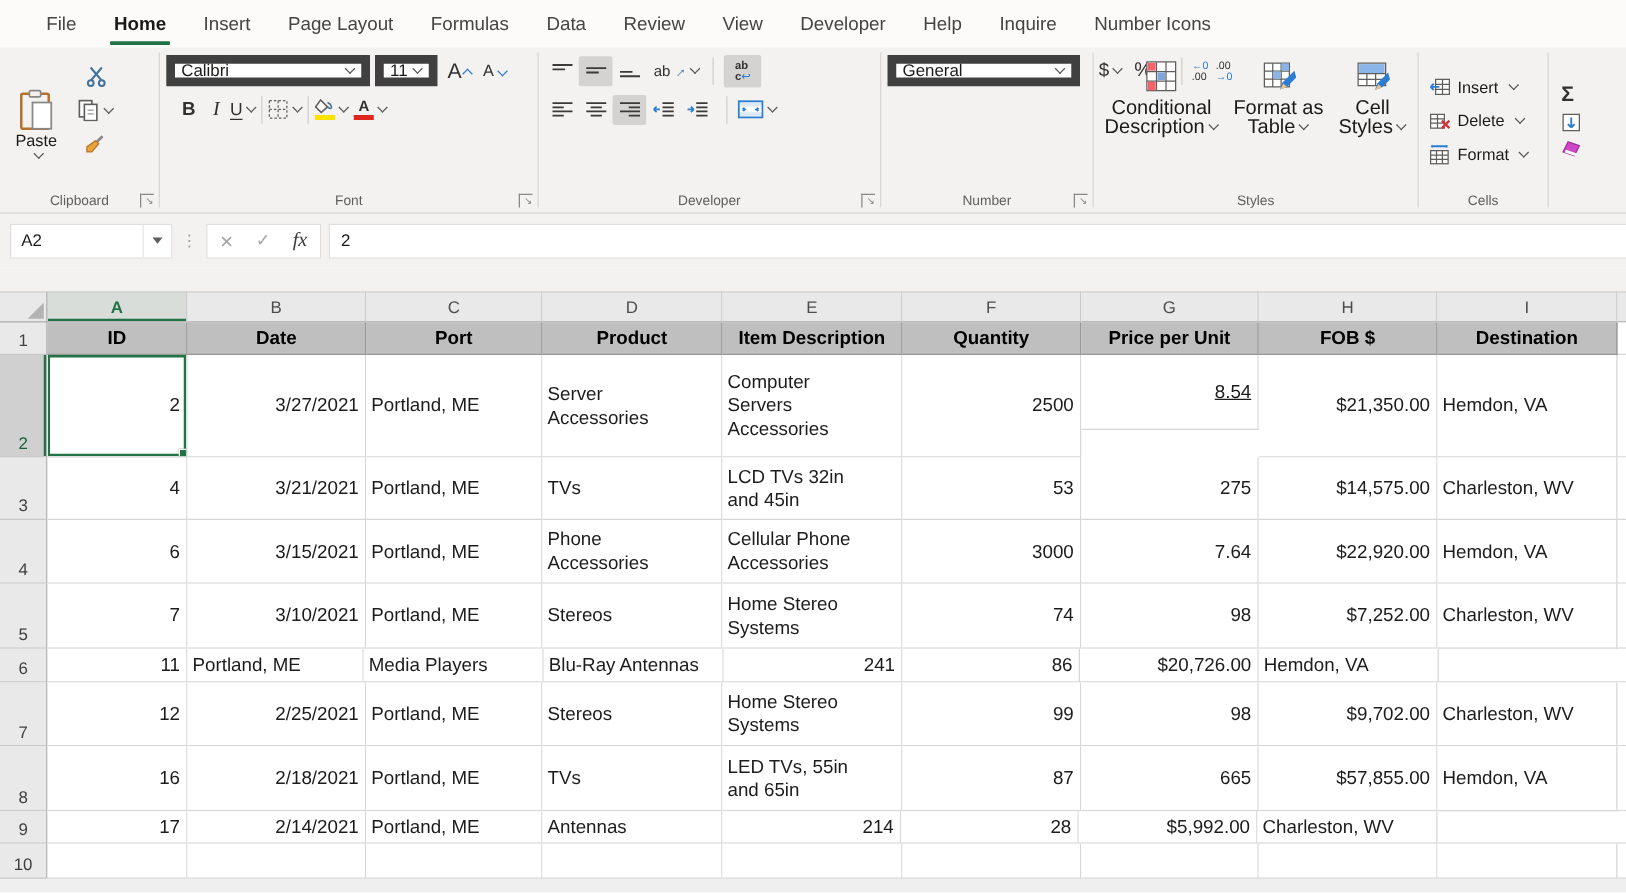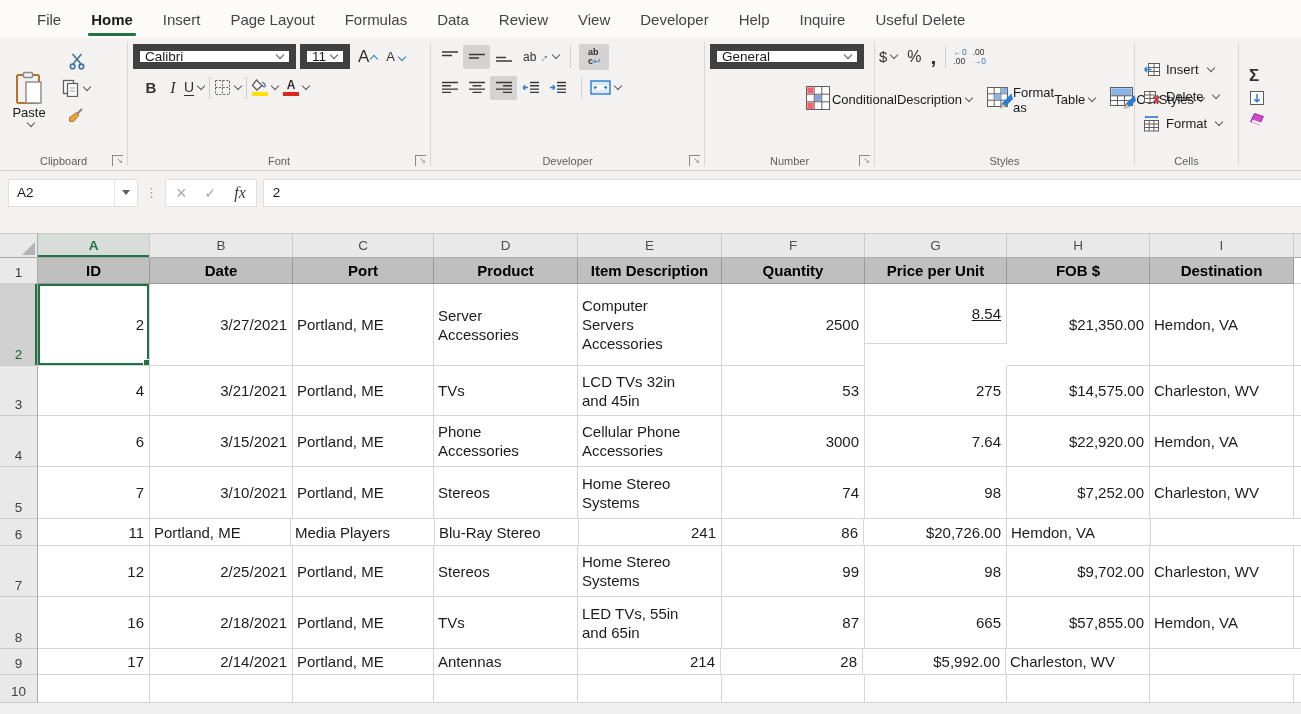--- a/index.html
+++ b/index.html
@@ -48,21 +48,21 @@
   .wrapic .arr { color:#2b7cd3; font-weight:normal;}
   .orient { font-size:12px; color:#323130; display:flex; align-items:center;}
   .orient .arr { color:#41719c; display:inline-block; transform:rotate(-45deg); font-size:12px; margin-left:1px;}
 
   
   .decic { display:flex; flex-direction:column; font-size:8.5px; line-height:9px; color:#323130; align-items:flex-start; padding:0 3px;}
   .decic .bl { color:#2b7cd3; }
   .numsym { font-size:15px; color:#323130; }
 
   
-  .style-btn { display:flex; align-items:center; justify-content:flex-start; font-size:13px; color:#1b1a19; line-height:15px; padding:6px 6px 0;}
+  .style-btn { display:flex; flex-direction:column; align-items:center; justify-content:flex-start; font-size:16px; color:#1b1a19; line-height:15px; padding:6px 6px 0;}
   .style-btn svg { margin-bottom:4px; }
   .style-l2 { display:flex; align-items:center; }
 
   
   .cells-col { display:flex; flex-direction:column; justify-content:center; gap:2px; padding-left:8px;}
   .cell-btn { display:flex; align-items:center; height:25px; font-size:13px; color:#1b1a19; gap:5px;}
 
   .edit-col { display:flex; flex-direction:column; justify-content:center; gap:6px; padding-left:10px;}
   .sum-g { font-size:17px; font-weight:bold; color:#323130; line-height:17px;}
 
@@ -111,21 +111,21 @@
       <div class="tab active">Home</div>
       <div class="tab">Insert</div>
       <div class="tab">Page Layout</div>
       <div class="tab">Formulas</div>
       <div class="tab">Data</div>
       <div class="tab">Review</div>
       <div class="tab">View</div>
       <div class="tab">Developer</div>
       <div class="tab">Help</div>
       <div class="tab">Inquire</div>
-      <div class="tab">Useful Delete</div>
+      <div class="tab">Number Icons</div>
     </div>
 
   <div class="ribbon">
 
     <div class="grp" style="width:127px">
       <div class="grp-body">
         <div class="paste-btn btn">
           <span>
             <svg width="30" height="34" viewBox="0 0 30 34">
                 <rect x="3" y="4" width="22" height="28" rx="1.5" fill="none" stroke="#b5722c" stroke-width="2"></rect>
@@ -599,21 +599,21 @@
         <div class="cell r" style="width: 142px; height: 52px;">98</div>
         <div class="cell r" style="width: 143px; height: 52px;">$7,252.00</div>
         <div class="cell l" style="width: 144px; height: 52px;">Charleston, WV</div>
         <div class="filler"></div>
       </div>
       <div class="srow" style="height: 27px;">
         <div class="rowh" style="width: 38px; height: 27px;">6</div>
         <div class="cell r" style="width: 112px; height: 27px;">11</div>
         <div class="cell l" style="width: 141px; height: 27px;">Portland, ME</div>
         <div class="cell l" style="width: 144px; height: 27px;">Media Players</div>
-        <div class="cell l" style="width: 144px; height: 27px;">Blu-Ray Stereo</div>
+        <div class="cell l" style="width: 144px; height: 27px;">Blu-Ray Antennas</div>
         <div class="cell r" style="width: 143px; height: 27px;">241</div>
         <div class="cell r" style="width: 142px; height: 27px;">86</div>
         <div class="cell r" style="width: 143px; height: 27px;">$20,726.00</div>
         <div class="cell l" style="width: 144px; height: 27px;">Hemdon, VA</div>
         <div class="filler"></div>
       </div>
       <div class="srow" style="height: 51px;">
         <div class="rowh" style="width: 38px; height: 51px;">7</div>
         <div class="cell r" style="width: 112px; height: 51px;">12</div>
         <div class="cell r" style="width: 143px; height: 51px;">2/25/2021</div>

